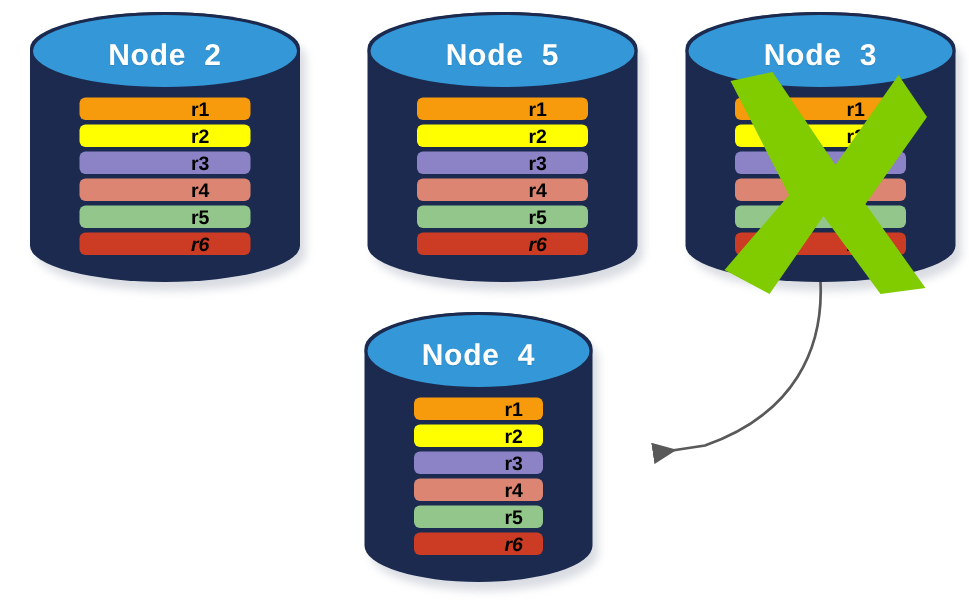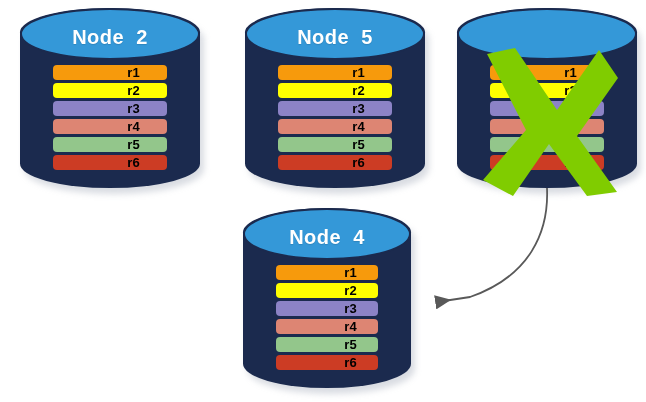--- a/index.html
+++ b/index.html
@@ -86,21 +86,21 @@
     color: #000000;
     font-weight: bold;
     box-sizing: border-box;
     margin-bottom: 3px;
     line-height: 1;
     display: flex;
     align-items: center;
     justify-content: center;
     padding-left: 47px;
   }
-  .row:last-child { margin-bottom: 0; }
+  .row:last-child { margin-bottom: 0; font-style: italic; }
 
   
   .fail-cross {
     position: absolute;
     z-index: 6;
     pointer-events: none;
   }
 
   
   #replication-arrow {
@@ -144,35 +144,36 @@
       <div class="row" style="height:15px; font-size:13px; background:#dd8573;">r4</div>
       <div class="row" style="height:15px; font-size:13px; background:#93c68b;">r5</div>
       <div class="row" style="height:15px; font-size:13px; background:#cc3c24;">r6</div>
     </div>
   </div>
 
   <div class="node" id="node-3" style="left:457px; top:8px; width:180px; height:180px;">
     <div class="node-shadow"></div>
     <div class="cyl-body"></div>
     <div class="cyl-top"></div>
+    <div class="node-title" style="top:18px; font-size:20px;">Node  3</div>
     <div class="rows" style="top:57px; padding:0 33px;">
       <div class="row" style="height:15px; font-size:13px; background:#f79a0c;">r1</div>
       <div class="row" style="height:15px; font-size:13px; background:#ffff00;">r2</div>
       <div class="row" style="height:15px; font-size:13px; background:#8c83c6;">r3</div>
       <div class="row" style="height:15px; font-size:13px; background:#dd8573;">r4</div>
       <div class="row" style="height:15px; font-size:13px; background:#93c68b;">r5</div>
       <div class="row" style="height:15px; font-size:13px; background:#cc3c24;">r6</div>
     </div>
 
     <svg class="fail-cross" style="left:22px; top:40px;" width="140" height="148" viewBox="0 0 140 148">
       <polygon points="8,6 36,0 78,62 120,2 139,30 98,88 138,144 108,148 70,96 34,148 4,132 47,82" fill="#80cc00"></polygon>
     </svg>
   </div>
 
-  <div class="node" id="node-4" style="left:243px; top:208px; width:168px; height:180px;">
+  <div class="node" id="node-4" style="left:243px; top:208px; width:152px; height:180px;">
     <div class="node-shadow"></div>
     <div class="cyl-body"></div>
     <div class="cyl-top"></div>
     <div class="node-title" style="top:18px; font-size:20px;">Node  4</div>
     <div class="rows" style="top:57px; padding:0 33px;">
       <div class="row" style="height:15px; font-size:13px; background:#f79a0c;">r1</div>
       <div class="row" style="height:15px; font-size:13px; background:#ffff00;">r2</div>
       <div class="row" style="height:15px; font-size:13px; background:#8c83c6;">r3</div>
       <div class="row" style="height:15px; font-size:13px; background:#dd8573;">r4</div>
       <div class="row" style="height:15px; font-size:13px; background:#93c68b;">r5</div>

